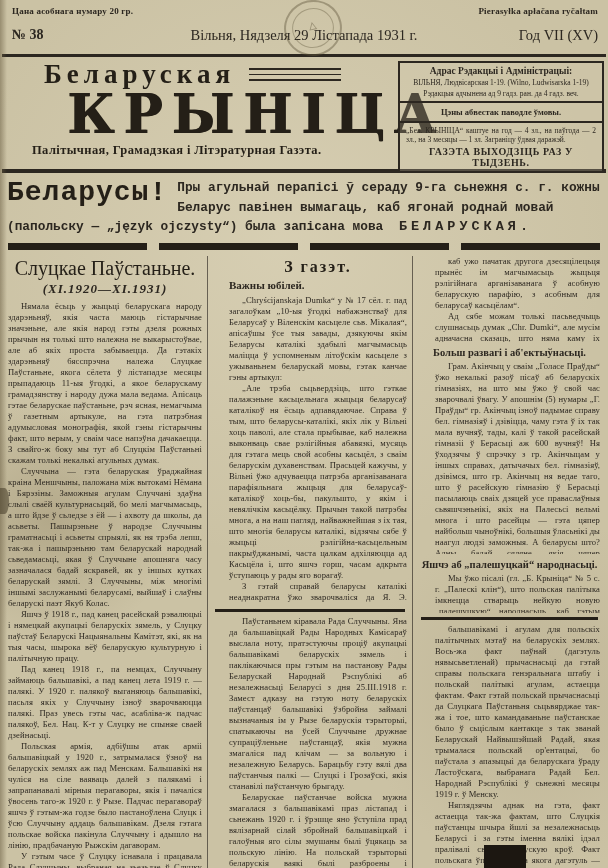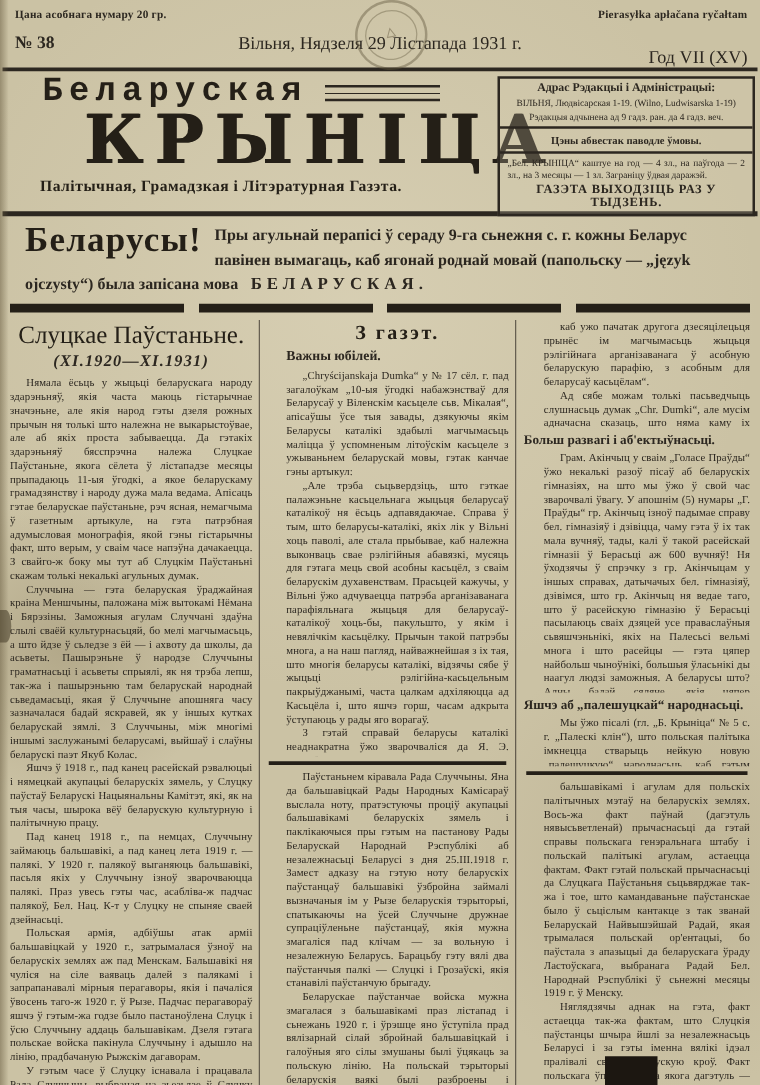--- a/index.html
+++ b/index.html
@@ -18,39 +18,39 @@
     content:"";position:absolute;left:0;top:0;bottom:0;width:7px;
     background:linear-gradient(90deg,rgba(110,98,70,.55),rgba(110,98,70,0));
     z-index:5;pointer-events:none;
   }
   
   .row1{display:flex;justify-content:space-between;padding:6px 10px 0 12px;height:18px;}
   .row1 span{font-size:9px;font-weight:bold;letter-spacing:.2px;}
   .row2{position:relative;height:28px;}
   .issue-no{position:absolute;left:12px;top:3px;font-size:14px;font-weight:bold;}
   .date-line{position:absolute;left:0;right:0;top:3px;text-align:center;font-size:14.5px;}
-  .edition-line{position:absolute;right:10px;top:14px;font-size:14.5px;}
+  .edition-line{position:absolute;right:10px;top:3px;font-size:14.5px;}
   .rule-a{height:3px;background:#2c2720;margin:2px 2px 0;}
   
   .stamp{
     position:absolute;left:284px;top:0;width:54px;height:52px;border-radius:50%;
     border:2px solid rgba(96,86,60,.50);opacity:.85;transform:rotate(-12deg);z-index:4;
   }
   .stamp::before{
     content:"";position:absolute;inset:6px;border-radius:50%;
     border:1px solid rgba(96,86,60,.45);
   }
   .stamp::after{
     content:"▵";position:absolute;left:0;right:0;top:13px;text-align:center;
     font-size:16px;color:rgba(96,86,60,.55);
   }
   
   .mast-wrap{position:relative;height:110px;}
   .masthead{position:absolute;left:0;top:0;width:398px;}
-  .pretitle-row{display:flex;align-items:center;padding-left:34px;margin-top:2px;font-family:Liberation Mono, monospace;}
+  .pretitle-row{display:flex;align-items:center;padding-left:44px;margin-top:2px;}
   .pretitle{font-size:27px;font-weight:bold;letter-spacing:5px;color:#241f17;}
   .mlines{height:9px;border-top:2px solid #2c2720;border-bottom:2px solid #2c2720;background:linear-gradient(#cbc2a400 45%, #2c2720 45% 60%, #cbc2a400 60%);}
   .mlines.a{width:92px;margin-left:14px;}
   .title-row{display:flex;align-items:center;margin-top:-2px;padding-left:17px;}
   .mlines.b{width:90px;margin-left:36px;margin-right:14px;}
   .main-title{
     font-family:"DejaVu Serif",serif;font-weight:bold;font-size:52px;line-height:1;
     letter-spacing:9px;color:#241f17;transform:scaleY(1.04);text-shadow:1px 0 0 #241f17;
   }
   .mast-subtitle{margin-top:3px;padding-left:32px;font-size:12.5px;font-weight:bold;letter-spacing:.4px;color:#241f17;}
@@ -62,21 +62,21 @@
   }
   .ib-sec{padding:3px 4px;}
   .ib-head{font-size:9.5px;font-weight:bold;}
   .ib-line{font-size:7.5px;margin-top:2px;}
   .ib-div{border-top:2px solid #2c2720;}
   .ib-prices{font-size:8.5px;font-weight:bold;padding:4px 2px;}
   .ib-sub{font-size:7.5px;text-align:justify;padding:3px 6px 1px;}
   .ib-freq{font-size:10px;font-weight:bold;letter-spacing:.6px;padding:1px 15px 3px;}
   .rule-b{height:4px;background:#2c2720;margin:2px 2px 0;}
   
-  .appeal{padding:5px 20px 3px;line-height:1.22;}
+  .appeal{padding:5px 7px 3px;line-height:1.22;font-family:Liberation Mono, monospace;}
   .appeal-lead{
     float:left;font-size:28px;line-height:.95;font-weight:bold;color:#241f17;
     margin:2px 10px 0 0;letter-spacing:1px;
   }
   .appeal-body{font-size:12.8px;font-weight:bold;text-align:justify;}
   .appeal-emph{font-size:13.5px;font-weight:bold;letter-spacing:4px;margin-left:6px;white-space:nowrap;}
   .segbar{
     height:7px;margin:3px 8px 0;
     background:linear-gradient(90deg,
       #241f17 0 23.5%, transparent 23.5% 25.5%,
@@ -91,21 +91,21 @@
   .col2{width:194px;border-left:1px solid rgba(44,39,32,.65);padding:0 5px;}
   .col3{flex:1;border-left:1px solid rgba(44,39,32,.65);padding-left:6px;}
   .col p{
     margin:0;font-size:8.6px;line-height:11px;text-align:justify;
     text-indent:13px;letter-spacing:.1px;
   }
   .a1-title{margin:1px 0 0;font-size:20px;font-weight:normal;text-align:center;color:#241f17;}
   .a1-sub{margin:1px 0 4px;font-size:13px;font-weight:bold;font-style:italic;text-align:center;letter-spacing:1px;}
   .zg-title{margin:2px 0 0;font-size:16px;font-weight:bold;text-align:center;letter-spacing:2px;color:#241f17;}
   .zg-sub{margin:3px 0 4px;font-size:11px;font-weight:bold;text-align:left;}
-  .sec-head{margin:5px 0 3px;font-size:10.5px;font-weight:bold;text-align:left;}
+  .sec-head{margin:5px 0 3px;font-size:10.5px;font-weight:bold;text-align:center;}
   .clip{overflow:hidden;margin-left:16px;}
   .c2-top{height:349px;}
   .c3-jcont{height:86px;}
   .c3-s2{height:193px;}
   .c3-s3{height:40px;}
   .col-div{height:3px;background:#241f17;margin:4px 2px;}
   .c2-bottom,.c3-bottom{height:257px;}
   .ink-mark{position:absolute;left:484px;top:845px;width:42px;height:23px;background:#1c1711;z-index:6;}
   .tear{position:absolute;left:0;top:488px;width:9px;height:26px;background:rgba(70,60,40,.55);border-radius:0 60% 60% 0;z-index:6;}
 </style>

